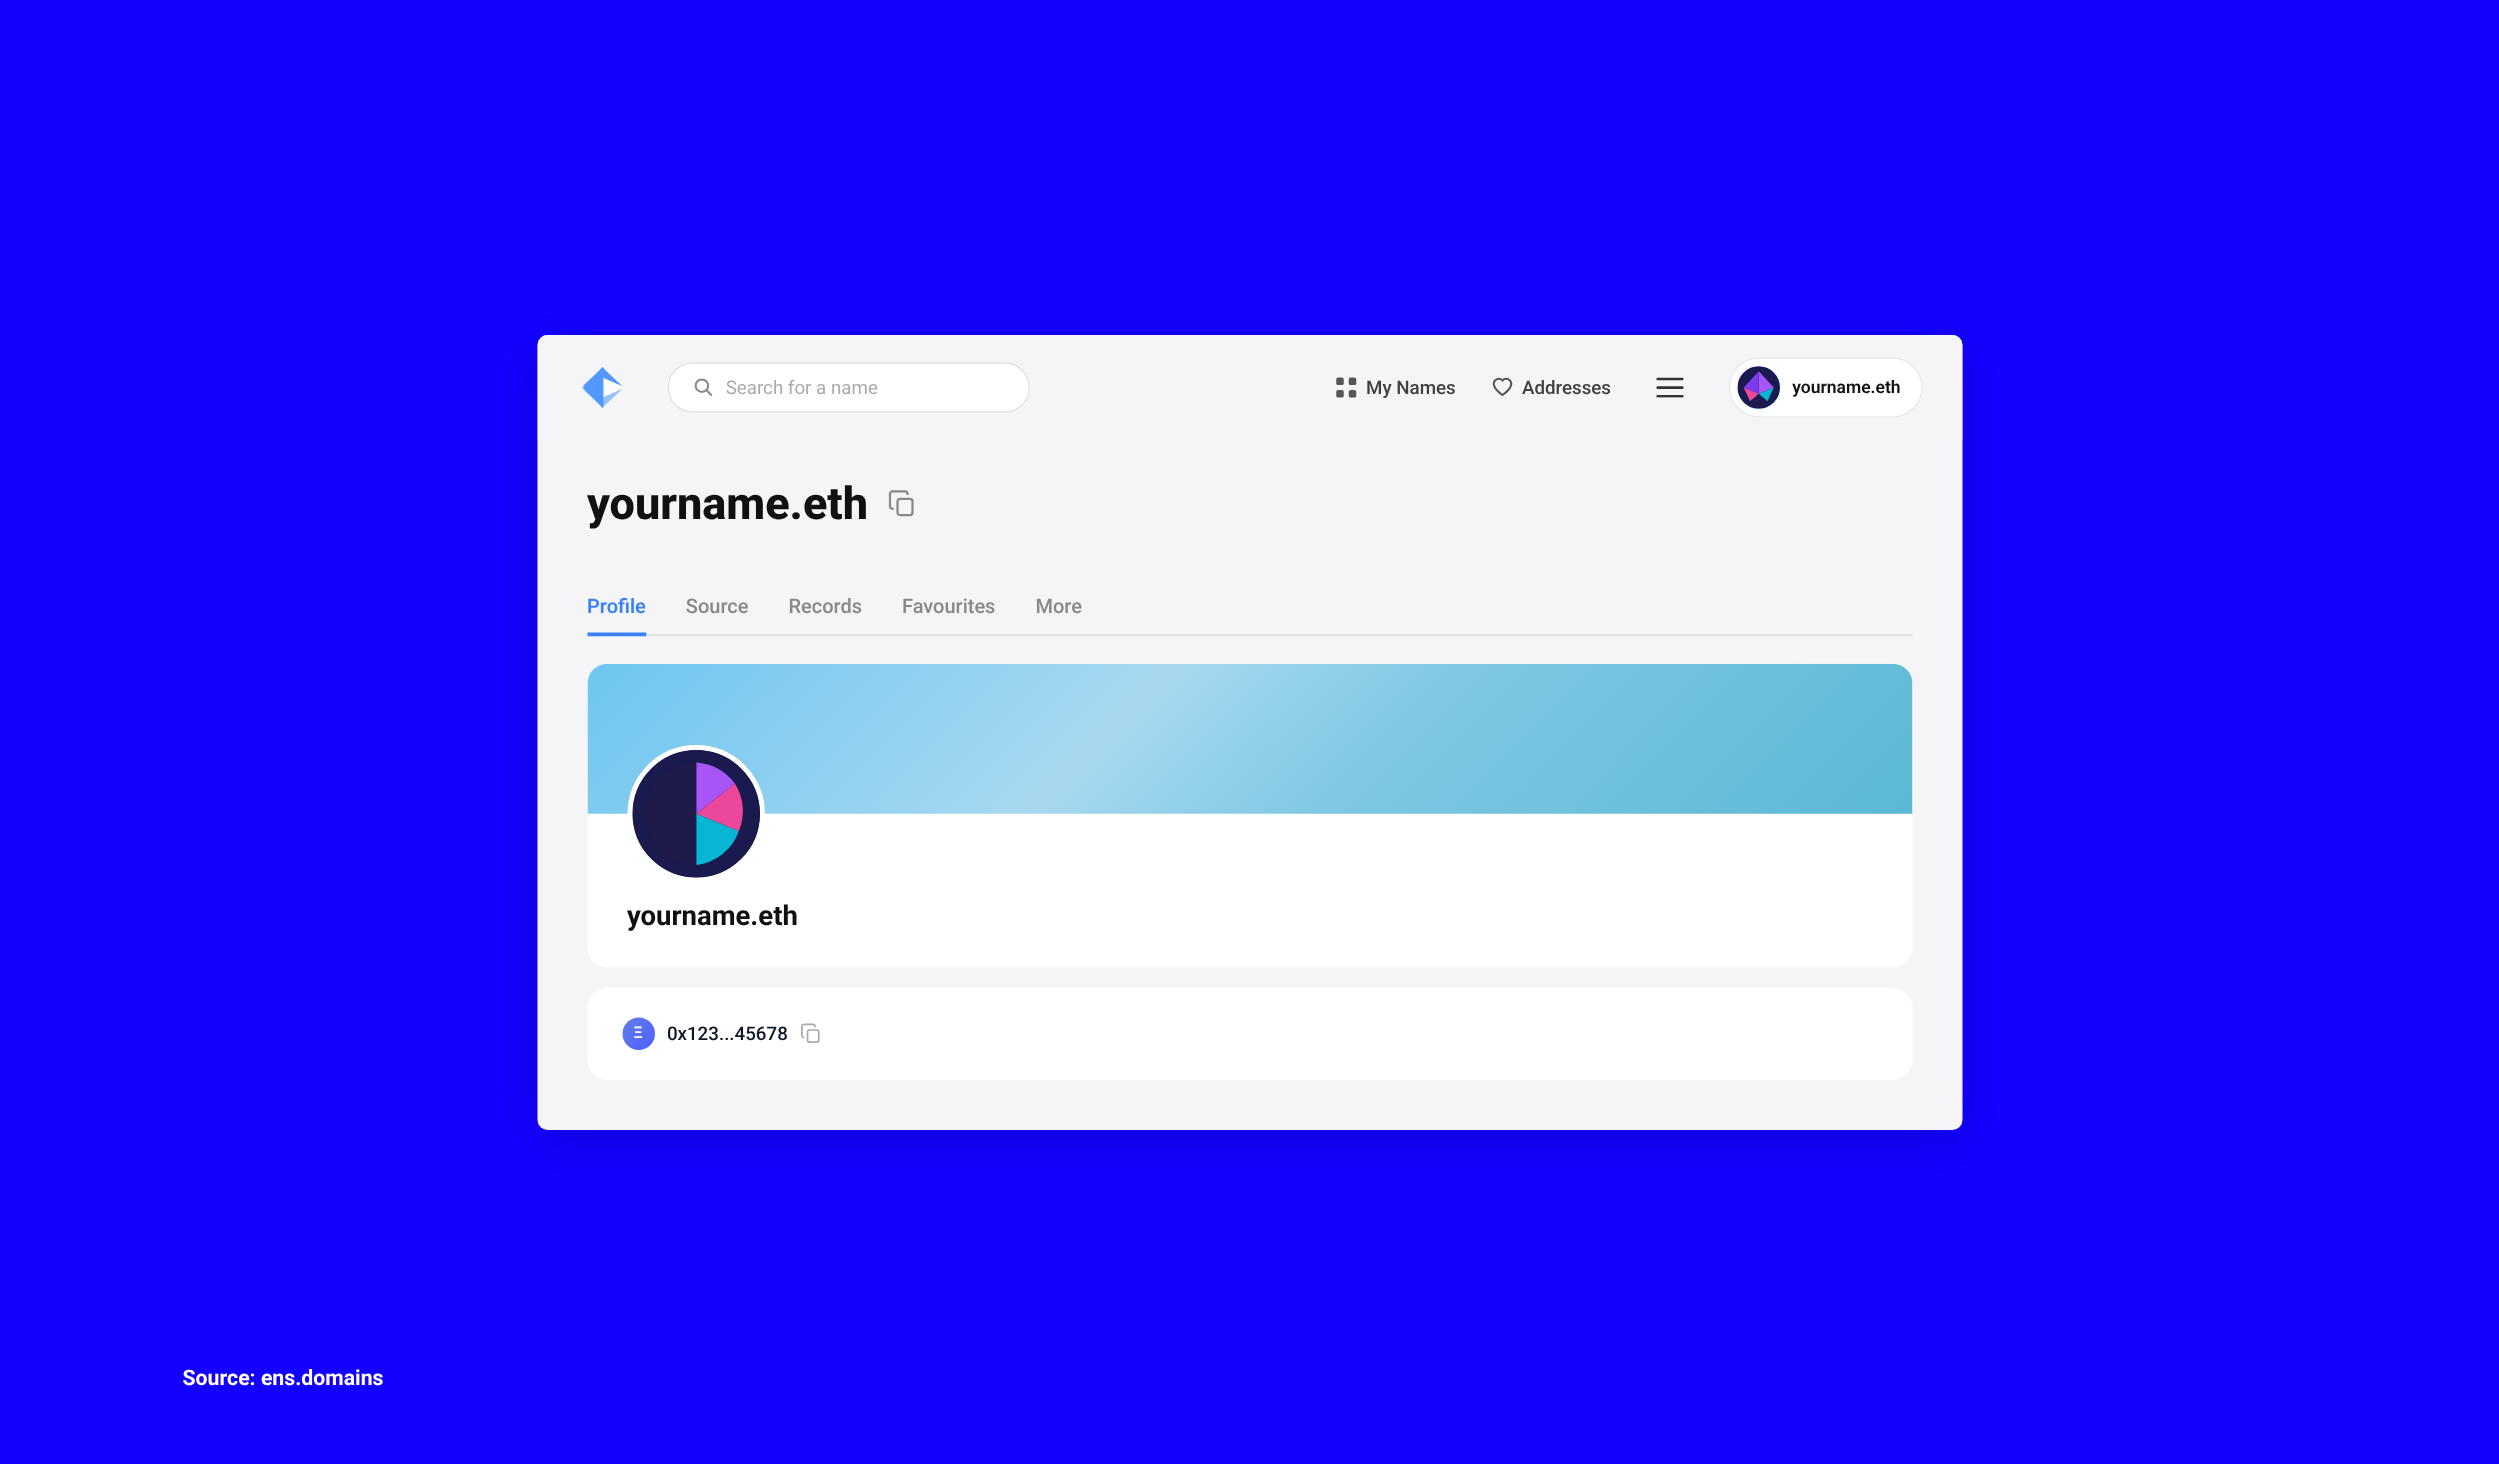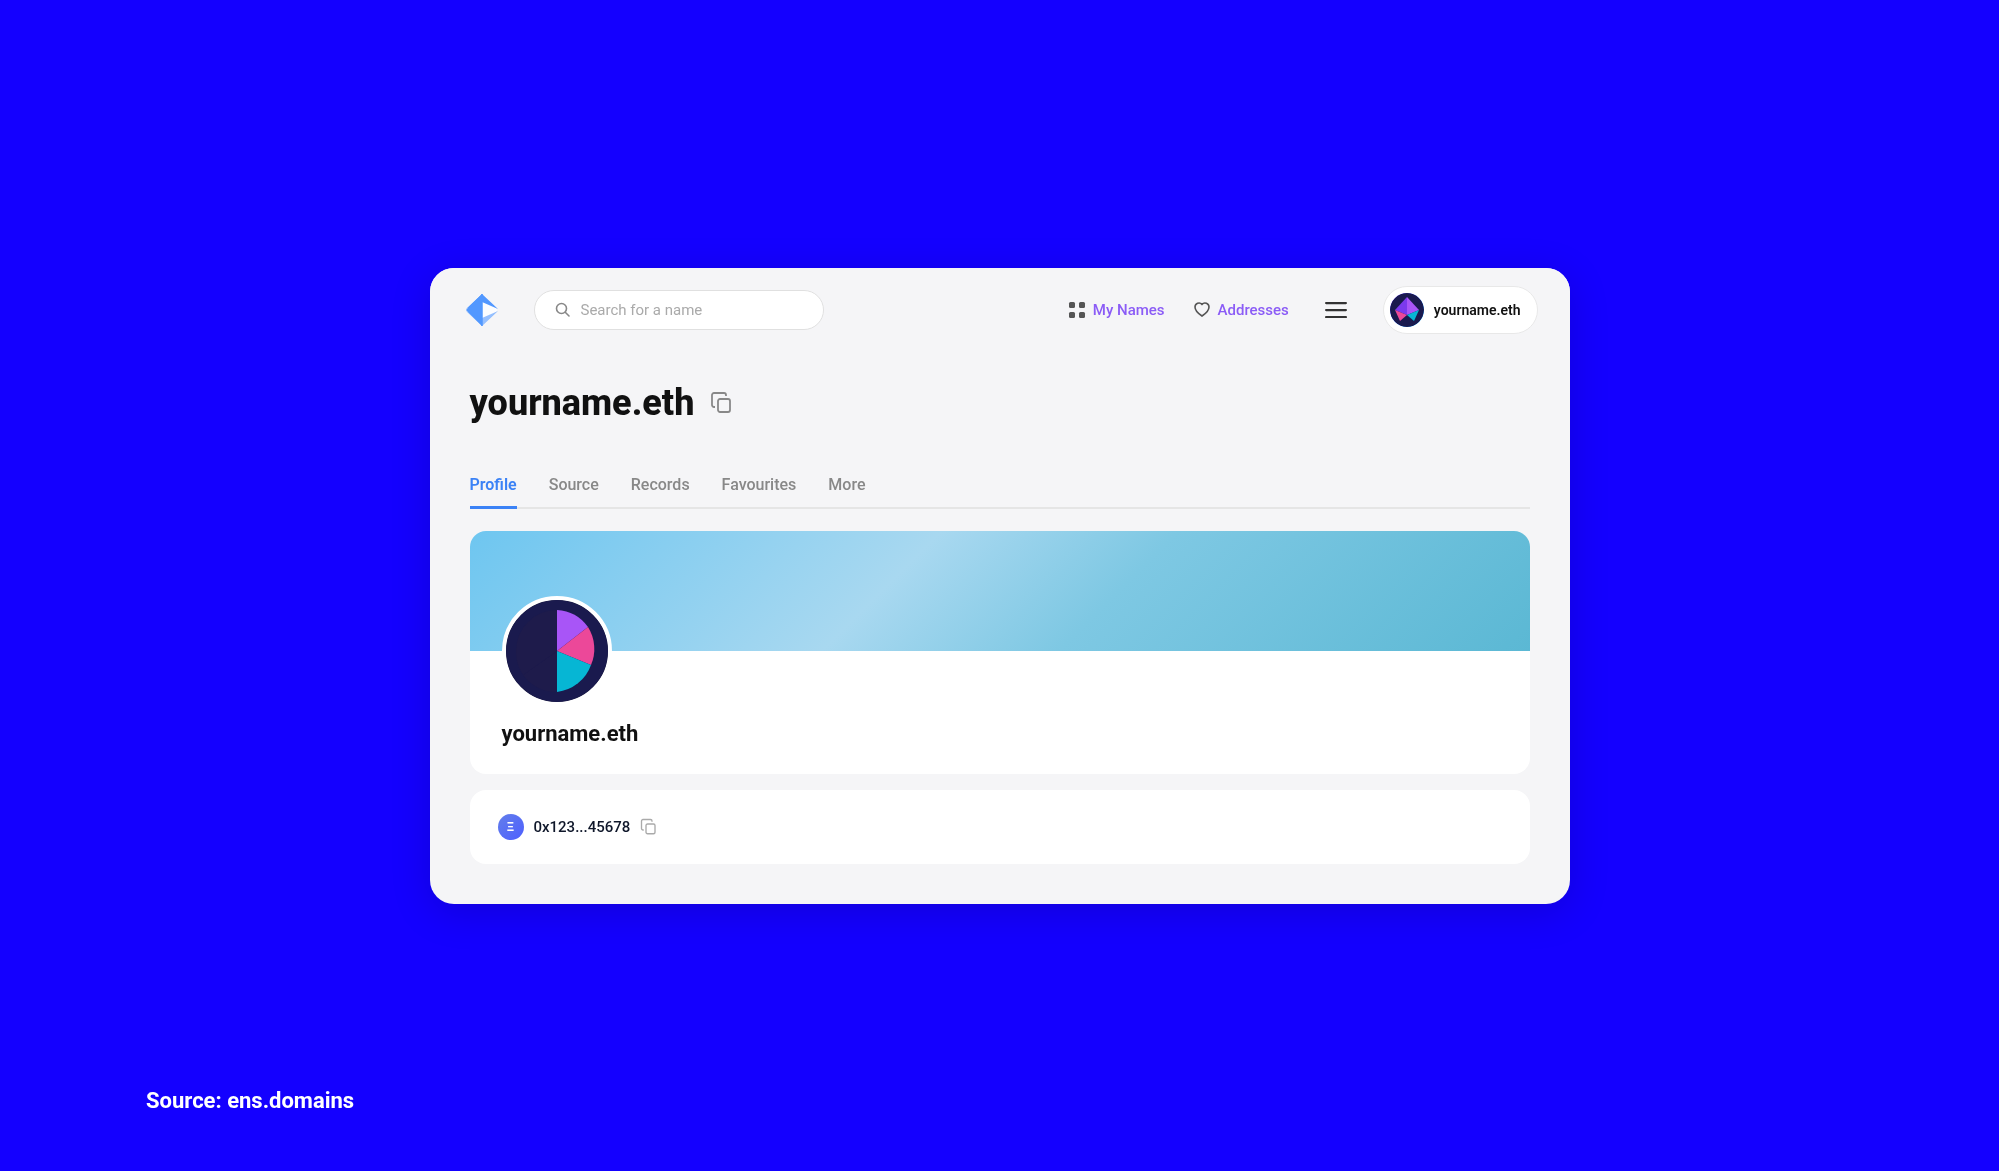--- a/index.html
+++ b/index.html
@@ -10,21 +10,21 @@
       display: flex;
       flex-direction: column;
       align-items: center;
       justify-content: center;
       font-family: -apple-system, BlinkMacSystemFont, 'Segoe UI', Roboto, sans-serif;
       position: relative;
     }
 
     .main-card {
       background: #f5f5f7;
-      border-radius: 24px;
+      border-radius: 8px;
       width: 1140px;
       padding: 0;
       overflow: hidden;
       box-shadow: 0 8px 40px rgba(0,0,0,0.15);
     }
 
     
     .nav-bar {
       background: #f5f5f7;
       display: flex;
@@ -66,21 +66,21 @@
     .nav-links {
       display: flex;
       align-items: center;
       gap: 28px;
     }
 
     .nav-link {
       display: flex;
       align-items: center;
       gap: 7px;
-      color: #8b5cf6;
+      color: #404040;
       font-size: 15px;
       font-weight: 500;
       cursor: pointer;
       white-space: nowrap;
     }
 
     .hamburger {
       display: flex;
       align-items: center;
       cursor: pointer;
@@ -259,21 +259,21 @@
       cursor: pointer;
       color: #aaa;
     }
 
     
     .source-text {
       position: absolute;
       bottom: 58px;
       left: 146px;
       color: white;
-      font-size: 22px;
+      font-size: 17px;
       font-weight: 700;
     }
 
     
     .ens-logo-diamond {
       width: 40px;
       height: 40px;
     }
   </style>
 </head>

